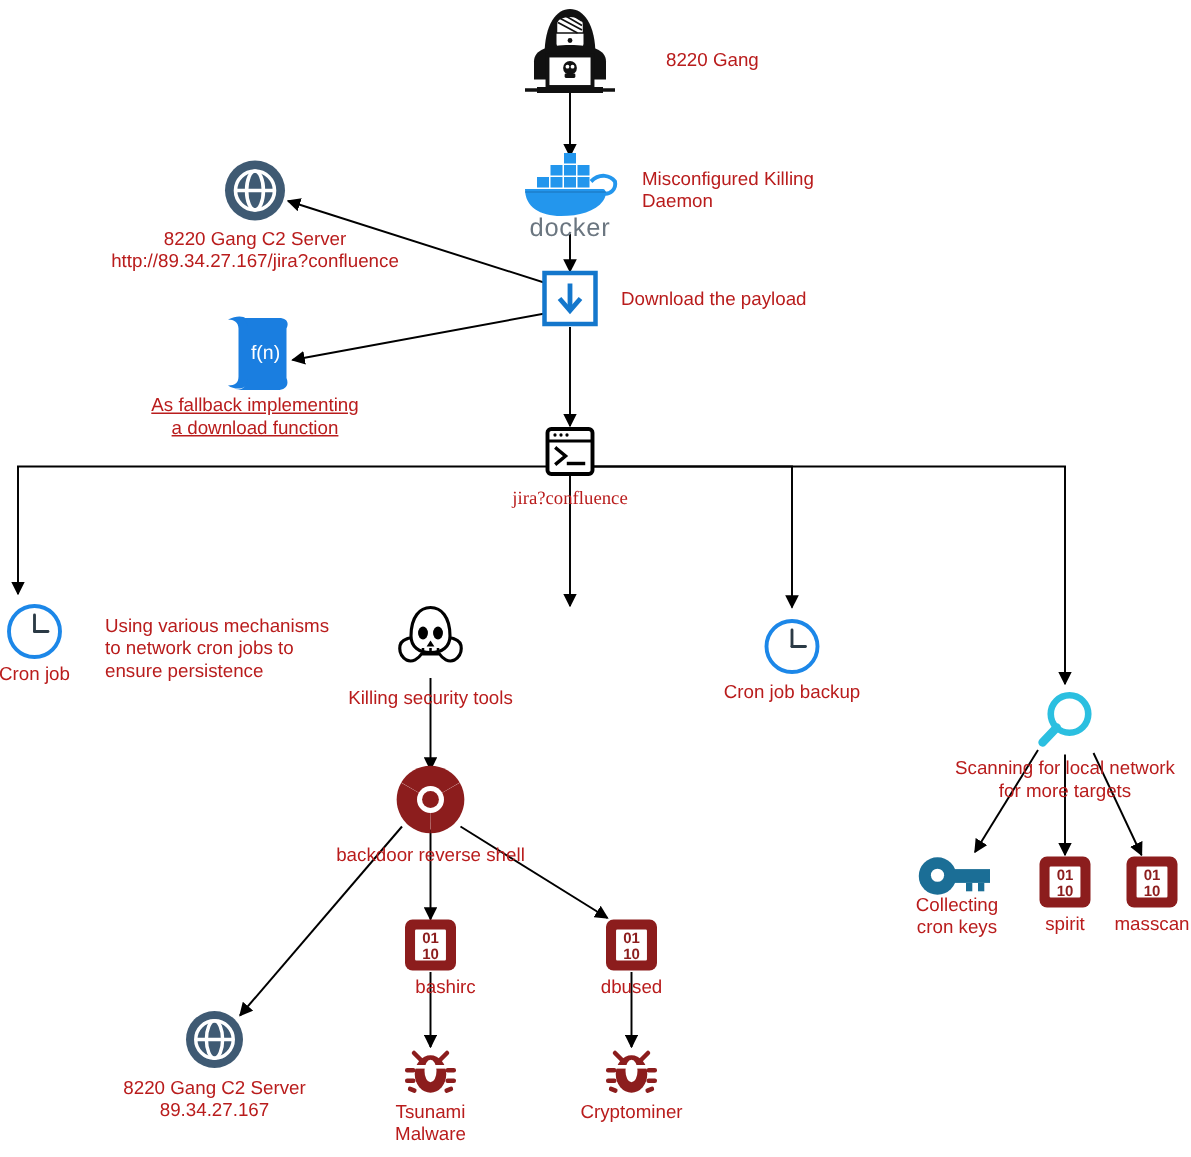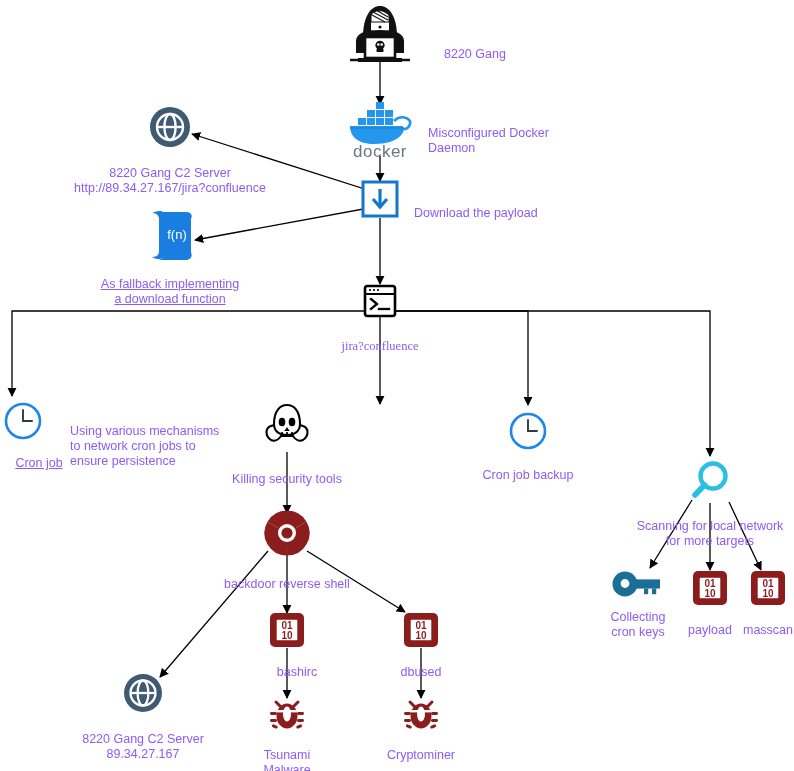--- a/index.html
+++ b/index.html
@@ -1,20 +1,20 @@
 <!DOCTYPE html>
 <html><head>
 <meta charset="utf-8">
 <style>
   html,body{margin:0;padding:0;background:#ffffff;}
   body{width:794px;height:771px;position:relative;overflow:hidden;
        font-family:"Liberation Sans",sans-serif;color:#000;}
   #canvas{position:absolute;left:0;top:0;width:794px;height:771px;}
-  .lbl{position:absolute;font-size:12.5px;line-height:15px;color:#8b5cf6;
-       white-space:pre;text-align:center;margin-top:14px;}
+  .lbl{position:absolute;font-size:12.5px;line-height:15px;color:#b91c1c;
+       white-space:pre;text-align:center;}
   .lbl.left{text-align:left;}
   .node-label{transform:translateX(-50%);}
 </style>
 </head>
 <body>
 
 <svg id="canvas" viewBox="0 0 794 771">
   <defs>
     <marker id="arrow" viewBox="0 0 10 10" refX="9" refY="5" markerWidth="7" markerHeight="7" orient="auto-start-reverse">
       <path d="M 0 0 L 10 5 L 0 10 z" fill="#000"></path>
@@ -237,40 +237,40 @@
         <rect x="10" y="5" width="7" height="3" rx="1.4"></rect>
       <rect x="-15" y="11" width="6" height="3" rx="1.4" transform="rotate(22,-12,12)"></rect>
       <rect x="9" y="11" width="6" height="3" rx="1.4" transform="rotate(-22,12,12)"></rect>
     </g>
     <ellipse cx="0" cy="0" rx="4" ry="7.5" fill="#fff"></ellipse>
     <rect x="-10.5" y="-4" width="21" height="2.4" fill="#fff"></rect>
   </g>
 </svg>
 
 <div class="lbl left" style="left:444px;top:33px;">8220 Gang</div>
-<div class="lbl left" style="left:428px;top:112px;">Misconfigured Docker
+<div class="lbl left" style="left:428px;top:112px;">Misconfigured Killing
 Daemon</div>
 <div class="lbl node-label" style="left:170px;top:152px;">8220 Gang C2 Server
 http://89.34.27.167/jira?confluence</div>
 <div class="lbl left" style="left:414px;top:192px;">Download the payload</div>
 <div class="lbl node-label" style="left:170px;top:263px;text-decoration:underline;">As fallback implementing
 a download function</div>
 <div class="lbl node-label" style="left:380px;top:325px;font-family:Liberation Serif, serif;">jira?confluence</div>
-<div class="lbl node-label" style="left:39px;top:442px;text-decoration:underline;">Cron job</div>
+<div class="lbl node-label" style="left:23px;top:442px;">Cron job</div>
 <div class="lbl left" style="left:70px;top:410px;">Using various mechanisms
 to network cron jobs to
 ensure persistence</div>
 <div class="lbl node-label" style="left:287px;top:458px;">Killing security tools</div>
 <div class="lbl node-label" style="left:528px;top:454px;">Cron job backup</div>
 <div class="lbl node-label" style="left:710px;top:505px;">Scanning for local network
 for more targets</div>
 <div class="lbl node-label" style="left:287px;top:563px;">backdoor reverse shell</div>
 <div class="lbl node-label" style="left:638px;top:596px;">Collecting
 cron keys</div>
-<div class="lbl node-label" style="left:710px;top:609px;">payload</div>
+<div class="lbl node-label" style="left:710px;top:609px;">spirit</div>
 <div class="lbl node-label" style="left:768px;top:609px;">masscan</div>
 <div class="lbl node-label" style="left:287px;top:651px;padding-left:20px;">bashirc</div>
 <div class="lbl node-label" style="left:421px;top:651px;">dbused</div>
 <div class="lbl node-label" style="left:143px;top:718px;">8220 Gang C2 Server
 89.34.27.167</div>
 <div class="lbl node-label" style="left:287px;top:734px;">Tsunami
 Malware</div>
 <div class="lbl node-label" style="left:421px;top:734px;">Cryptominer</div>
 
 </body></html>

